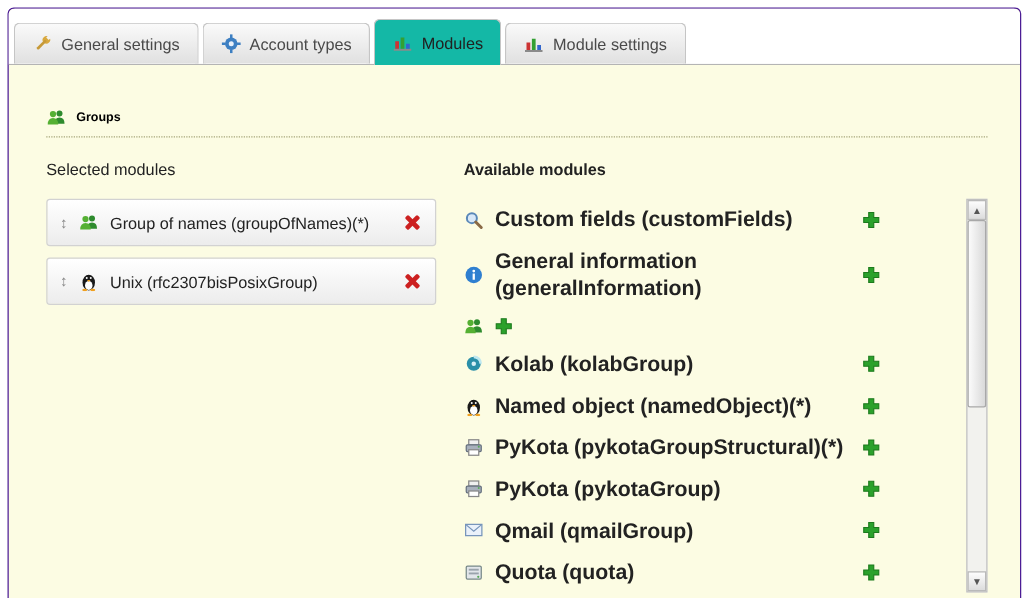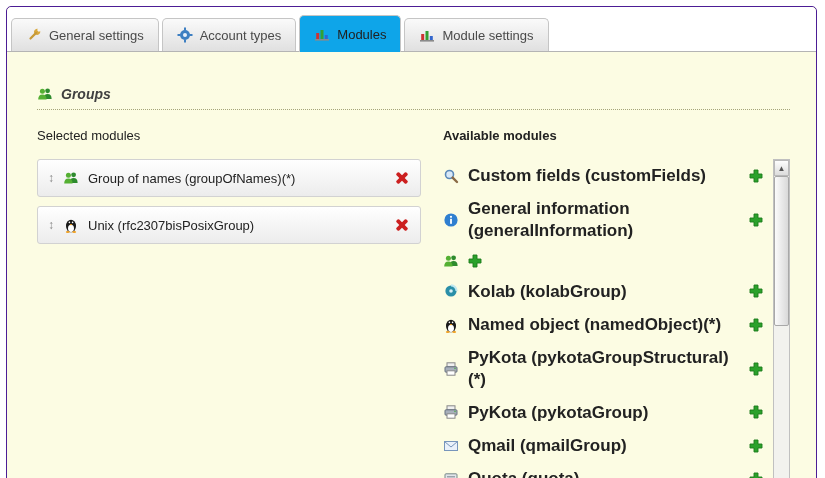--- a/index.html
+++ b/index.html
@@ -3,30 +3,30 @@
 <meta charset="utf-8">
 <style>
   * { box-sizing: border-box; margin: 0; padding: 0; }
   html,body { background:#fff; font-family:"Liberation Sans","DejaVu Sans",sans-serif; color:#222; }
   .widget { margin:6px; border:1px solid #4c1d95; border-radius:5px; background:#fcfce3; width:811px; }
 
   
   .tab-header { background:#fff; border-bottom:1px solid #b4b4b4; border-radius:5px 5px 0 0; padding:8px 4px 0 4px; display:flex; align-items:flex-end; gap:3px; }
   .tab { display:flex; align-items:center; gap:7px; border:1px solid #c5c5c5; border-bottom:none; border-radius:5px 5px 0 0;
          background:linear-gradient(#fafafa,#e0e0e0); padding:8px 14px; font-size:13px; color:#4a4a4a; cursor:pointer; }
-  .tab.active { background:#0ea5e9; color:#212121; margin-bottom:-1px; padding-top:10px; padding-bottom:10px; }
+  .tab.active { background:#14b8a6; color:#212121; margin-bottom:-1px; padding-top:10px; padding-bottom:10px; }
   .icon16 { width:16px; height:16px; display:inline-block; flex:0 0 auto; }
 
   
   .panel-body { padding:20px 26px 14px 26px; min-height:412px; }
   .section-head { display:flex; align-items:center; gap:8px; border-bottom:1px dotted #a5a57a; padding-bottom:7px; margin:14px 0 18px 4px; }
-  .section-title { font-weight:bold; font-size:14px; color:#404040;font-style:italic; }
+  .section-title { font-weight:bold; font-size:10px; color:#000000; }
 
   .columns { display:flex; align-items:flex-start; gap:22px; margin-left:4px; }
-  .col-left { width:384px; flex:0 0 auto; }
+  .col-left { width:312px; flex:0 0 auto; }
   .col-right { flex:1;font-weight:bold; }
   .col-heading { font-size:13px; color:#222; margin-bottom:16px; }
 
   
   .sel-item { display:flex; align-items:center; gap:9px; border:1px solid #d2d2d2; border-radius:3px;
               background:linear-gradient(#ffffff,#ececec); padding:10px 10px; margin-bottom:9px; cursor:move; }
   .drag-handle { color:#8a8a8a; font-size:12px; line-height:1; cursor:ns-resize; }
   .sel-label { flex:1; font-size:13px; color:#222; }
   .del-btn { background:none; border:none; padding:0; cursor:pointer; line-height:0; }
 

